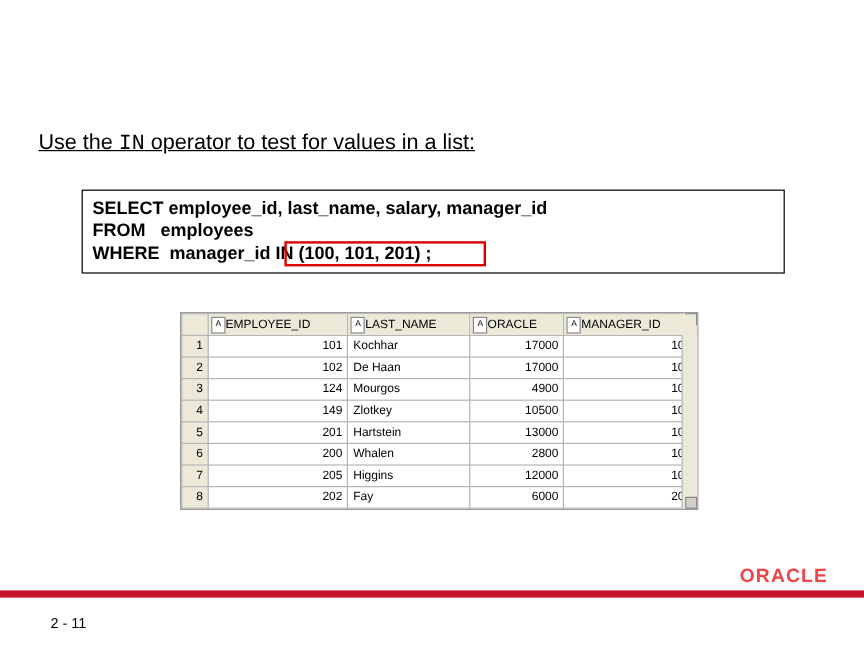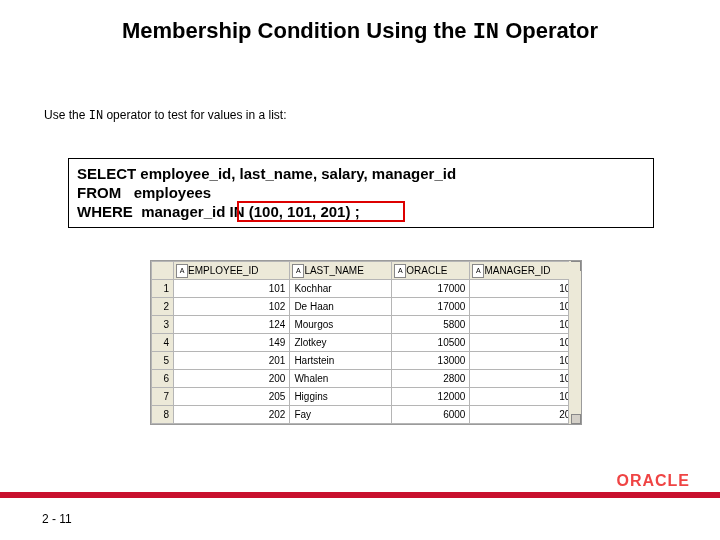--- a/index.html
+++ b/index.html
@@ -28,22 +28,23 @@
     font-weight: bold;
     font-size: 22px;
     white-space: nowrap;
   }
   .title .mono {
     font-family: "Courier New", monospace;
   }
   .subtitle {
     position: absolute;
     top: 108px;
-    left: 44px;
-    font-size: 12px;
+    left: 32px;
+    font-size: 18px;
+    text-decoration: underline;
   }
   .subtitle .mono {
     font-family: "Courier New", monospace;
   }
   .codebox {
     position: absolute;
     top: 158px;
     left: 68px;
     width: 586px;
     box-sizing: border-box;
@@ -171,23 +172,20 @@
     border: 1px solid #888;
   }
   .scroll-stub::before { top: 0; }
   .scroll-stub::after { bottom: 0; }
 </style>
 </head>
 <body>
 
 <div class="slide">
 
-  <div class="title">
-    <span>Membership Condition Using the </span><span class="mono">IN</span><span> Operator</span>
-  </div>
 
   <div class="subtitle">
     <span>Use the </span><span class="mono">IN</span><span> operator to test for values in a list:</span>
   </div>
 
   <div class="codebox"><span>SELECT employee_id, last_name, salary, manager_id</span>
 <span>FROM   employees</span>
 <span>WHERE  manager_id </span><span id="hlspan">IN (100, 101, 201)</span><span> ;</span></div>
   <div class="code-hl" id="codehl" style="left: 237.031px; top: 200.5px; width: 168.031px; height: 21px;"></div>
 
@@ -215,21 +213,21 @@
             <td class="rownum">2</td>
             <td class="num">102</td>
             <td>De Haan</td>
             <td class="num">17000</td>
             <td class="num">100</td>
           </tr>
           <tr>
             <td class="rownum">3</td>
             <td class="num">124</td>
             <td>Mourgos</td>
-            <td class="num">5800</td>
+            <td class="num">4900</td>
             <td class="num">100</td>
           </tr>
           <tr>
             <td class="rownum">4</td>
             <td class="num">149</td>
             <td>Zlotkey</td>
             <td class="num">10500</td>
             <td class="num">100</td>
           </tr>
           <tr>

